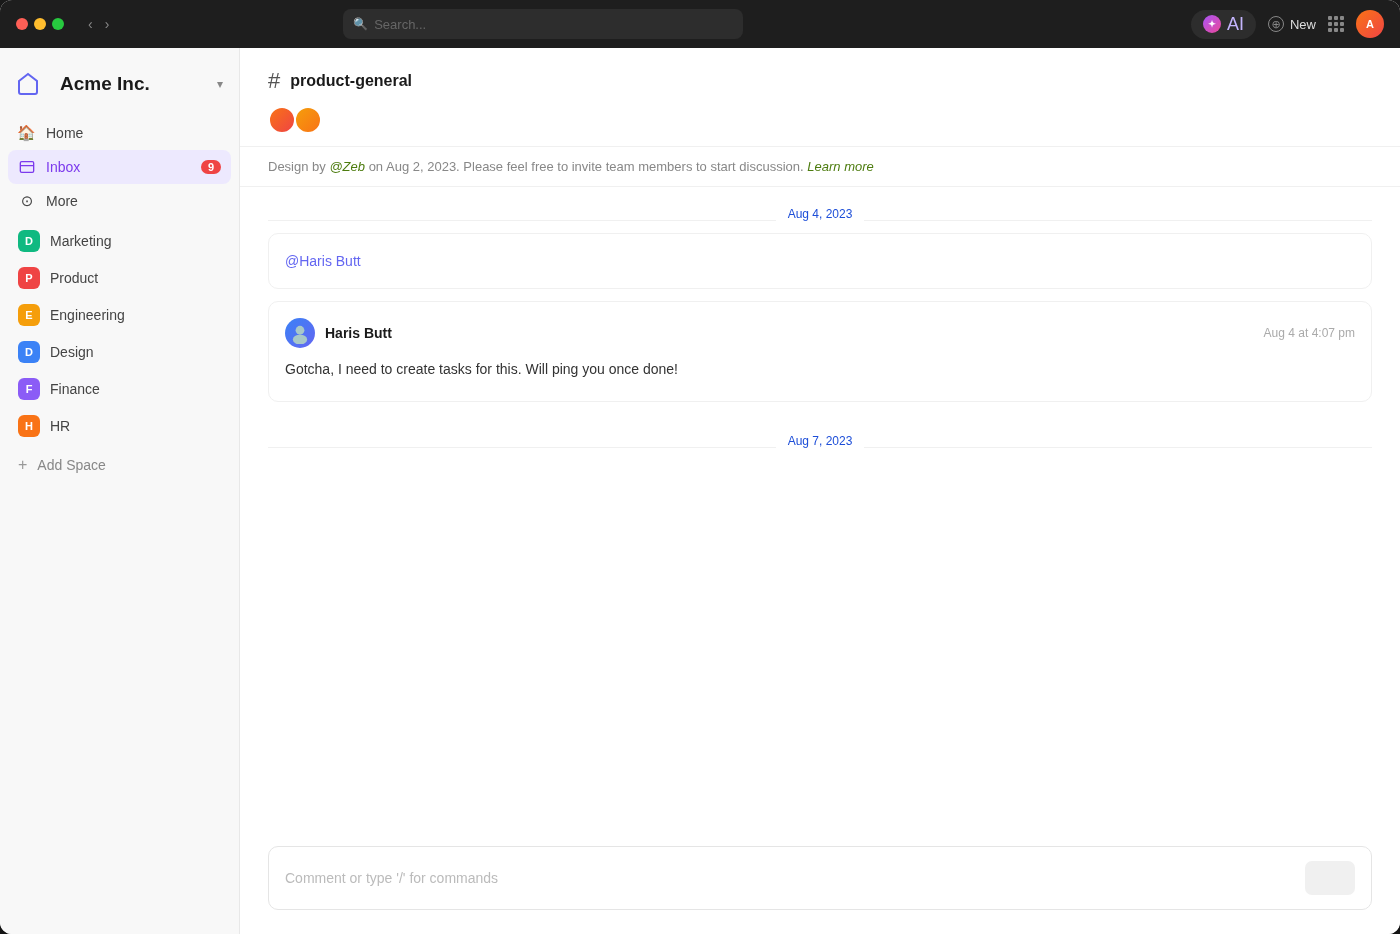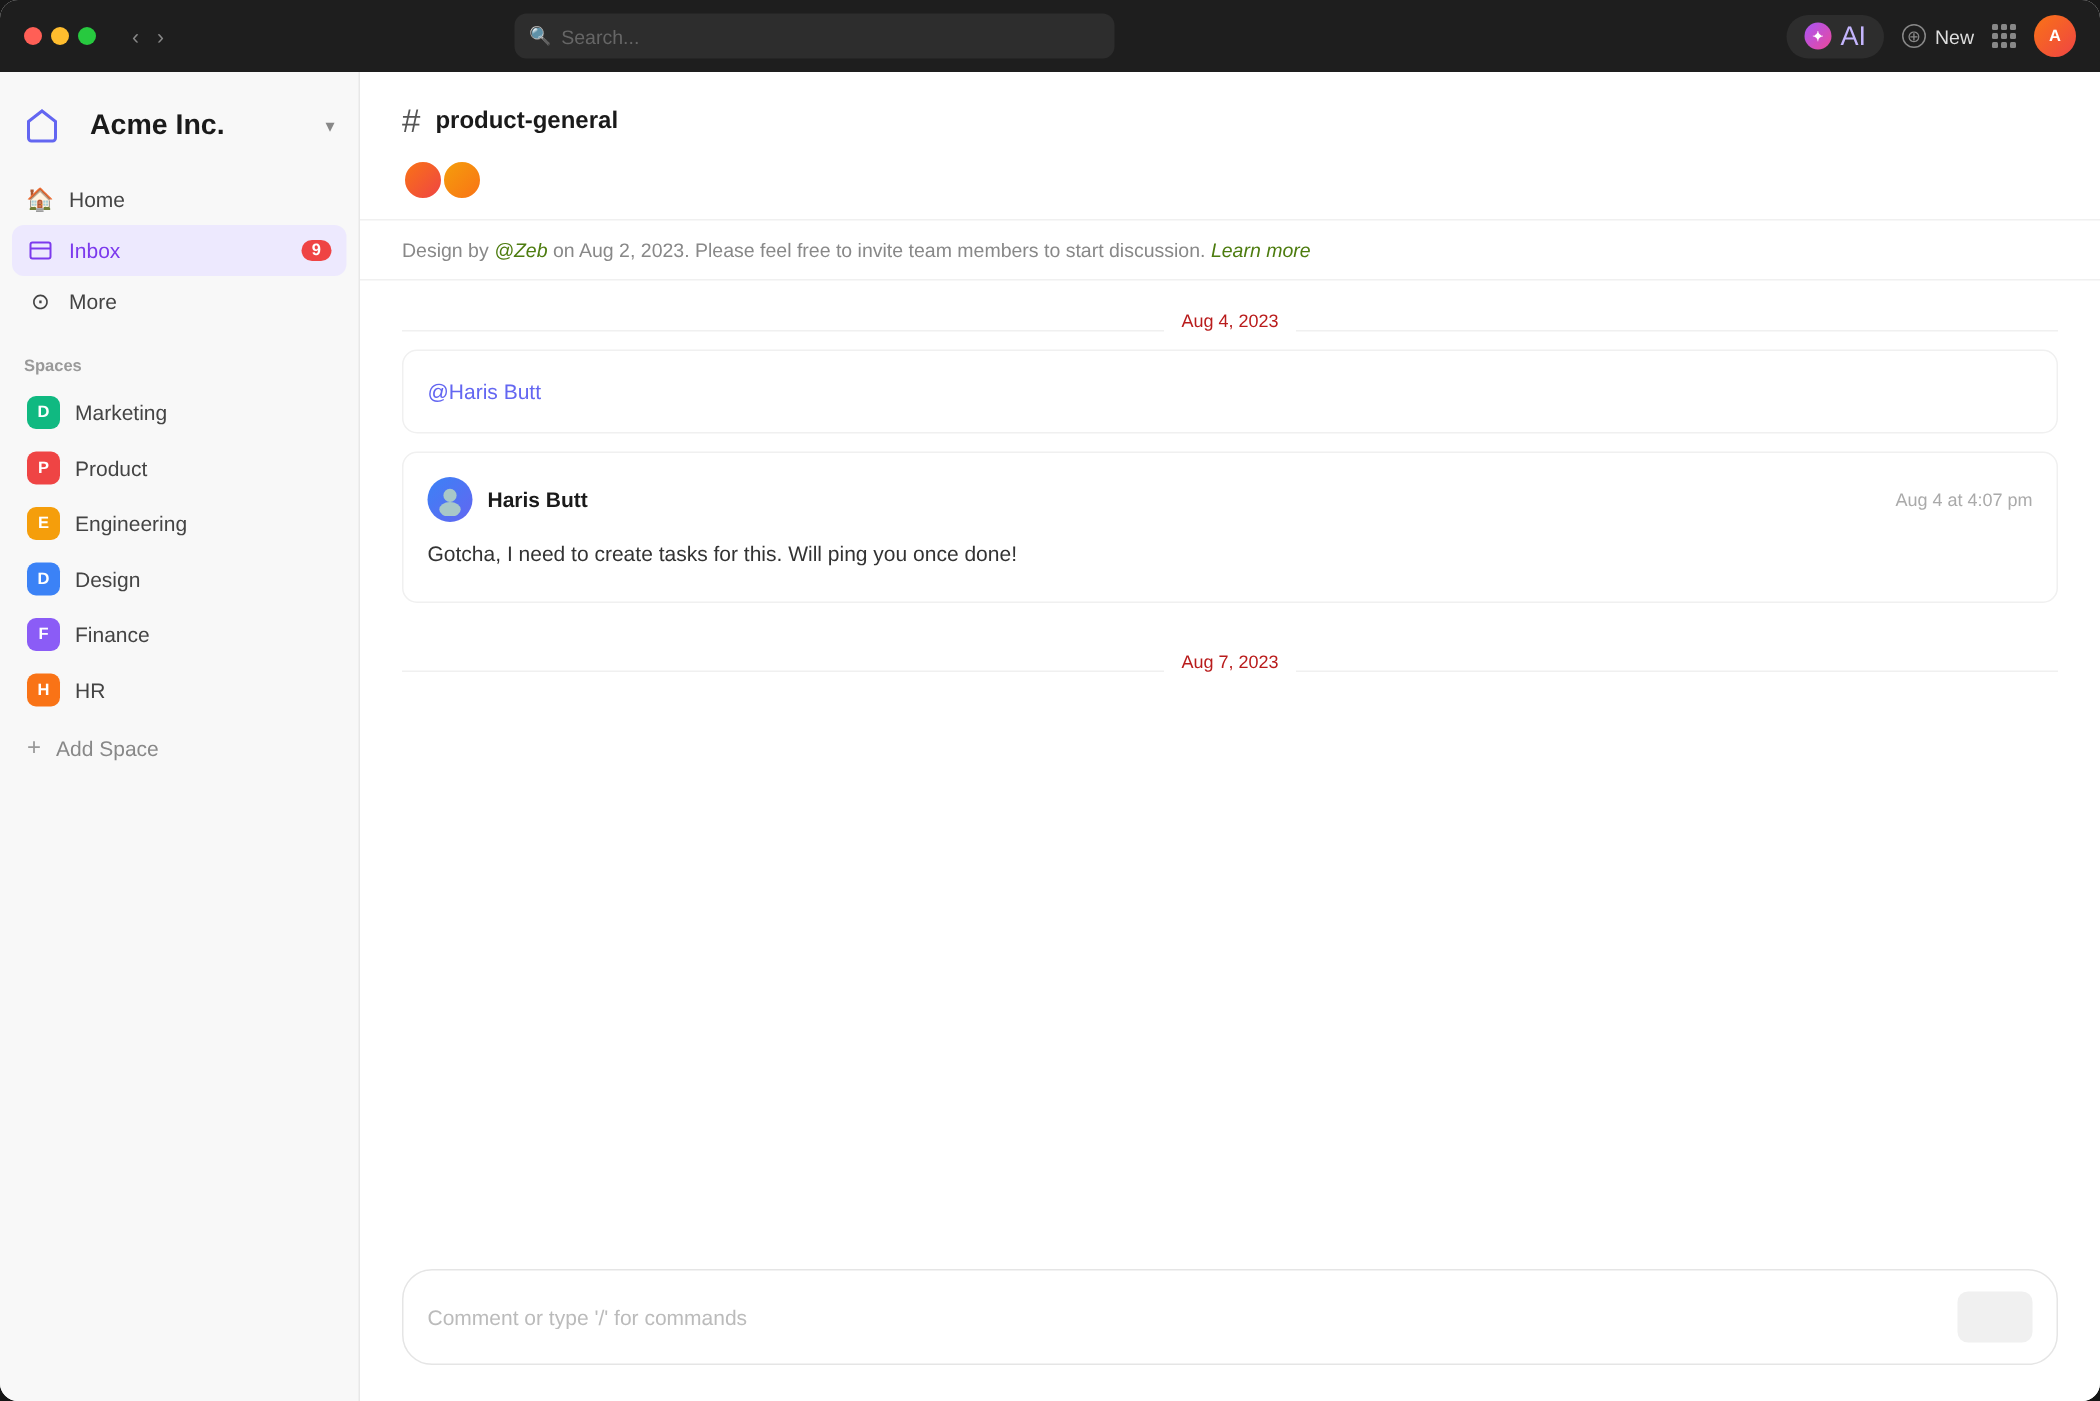--- a/index.html
+++ b/index.html
@@ -344,21 +344,21 @@
       flex: 1;
       overflow-y: auto;
       padding: 0 28px;
     }
     .date-divider {
       display: flex;
       align-items: flex-end;
       gap: 12px;
       padding: 20px 0 12px;
       font-size: 12px;
-      color: #b91c1c;
+      color: #1d4ed8;
     }
     .date-divider::before, .date-divider::after {
       content: '';
       flex: 1;
       height: 1px;
       background: #f0f0f0;
     }
     .message-card {
       border: 1px solid #f0f0f0;
       border-radius: 10px;
@@ -417,21 +417,21 @@
       color: #6366f1;
       cursor: pointer;
     }
     
     .comment-area {
       padding: 16px 28px 24px;
       flex-shrink: 0;
     }
     .comment-box {
       border: 1px solid #e5e5e5;
-      border-radius: 20px;
+      border-radius: 10px;
       padding: 14px 16px;
       display: flex;
       align-items: center;
       justify-content: space-between;
       background: white;
       min-height: 60px;
     }
     .comment-input {
       border: none;
       outline: none;
@@ -519,21 +519,20 @@
           </span>
           <span>Inbox</span>
           <span class="badge">9</span>
         </div>
         <div class="sidebar-item">
           <span class="sidebar-item-icon">⊙</span>
           <span>More</span>
         </div>
       </div>
 
-      <div class="section-label">Spaces</div>
 
       <div id="spaces-list">
 
       <div class="space-item">
     <div class="space-icon" style="background:#10b981">D</div>
     <span>Marketing</span>
   </div>
           <div class="space-item">
     <div class="space-icon" style="background:#ef4444">P</div>
     <span>Product</span>

